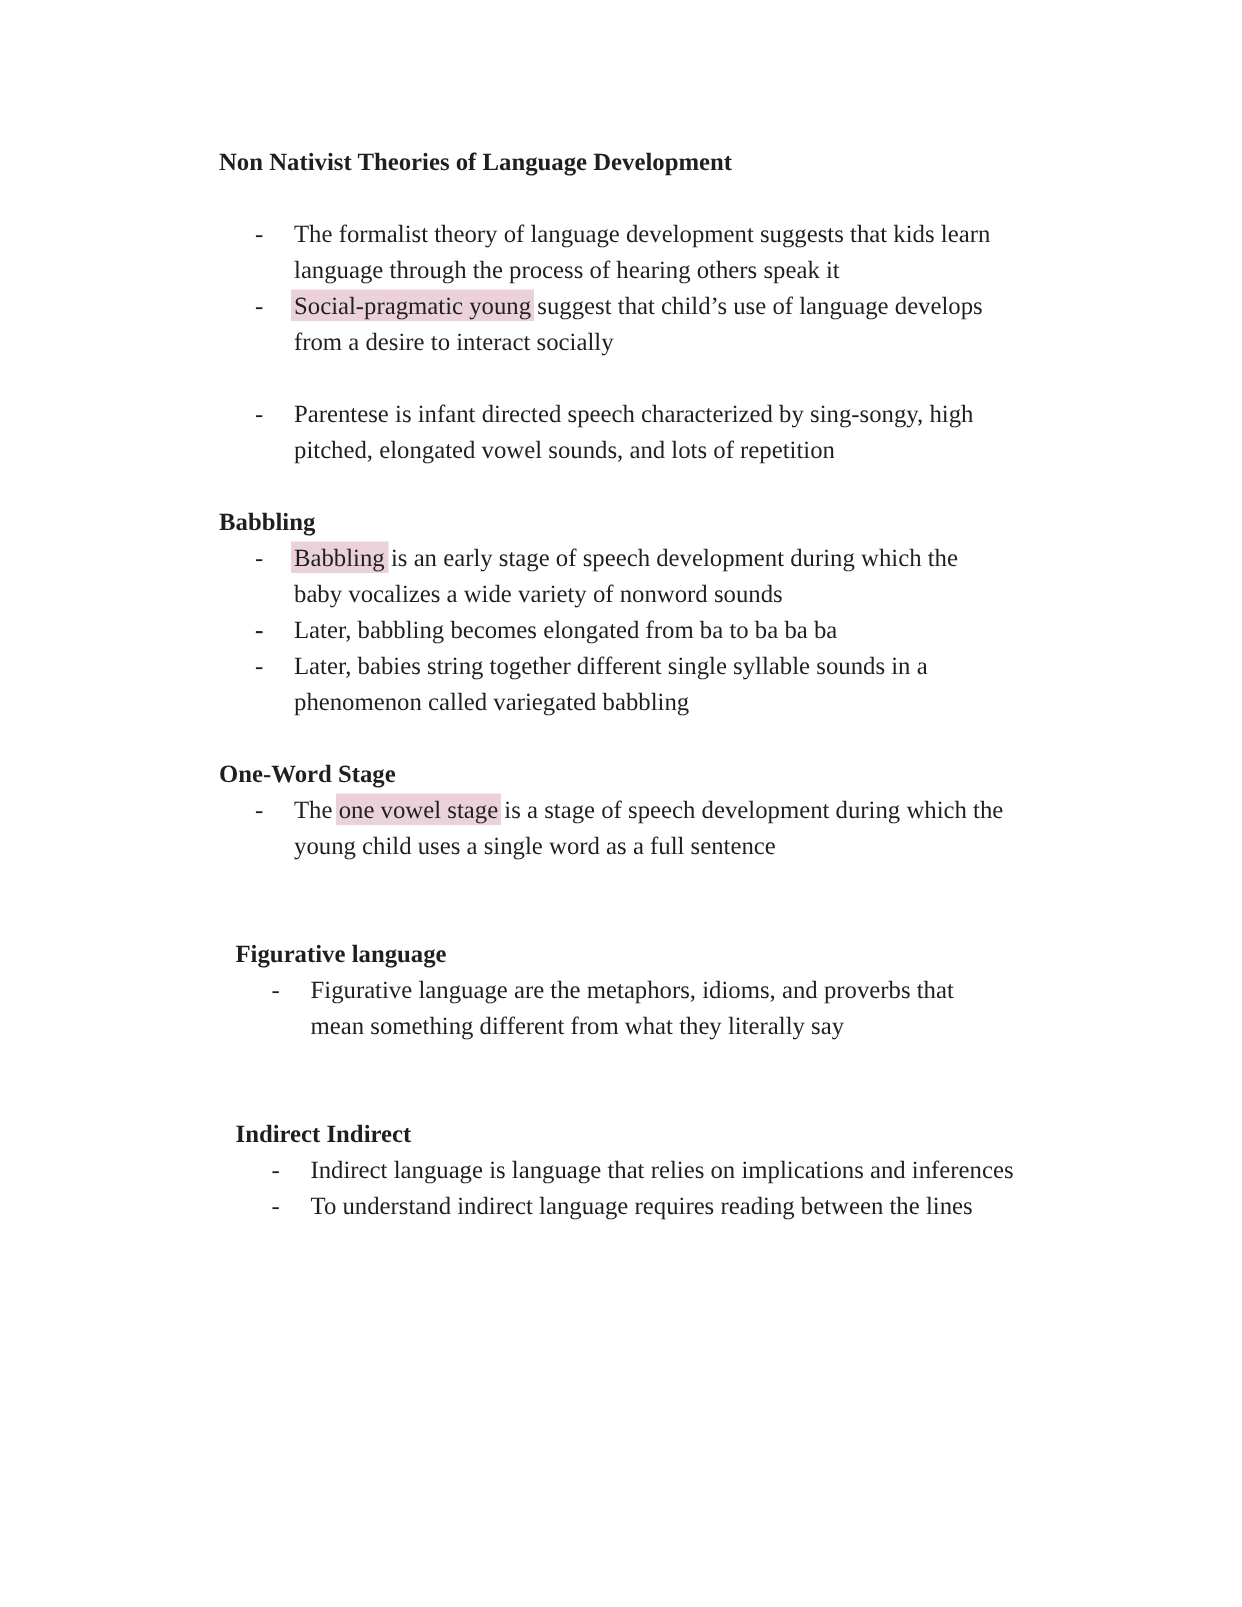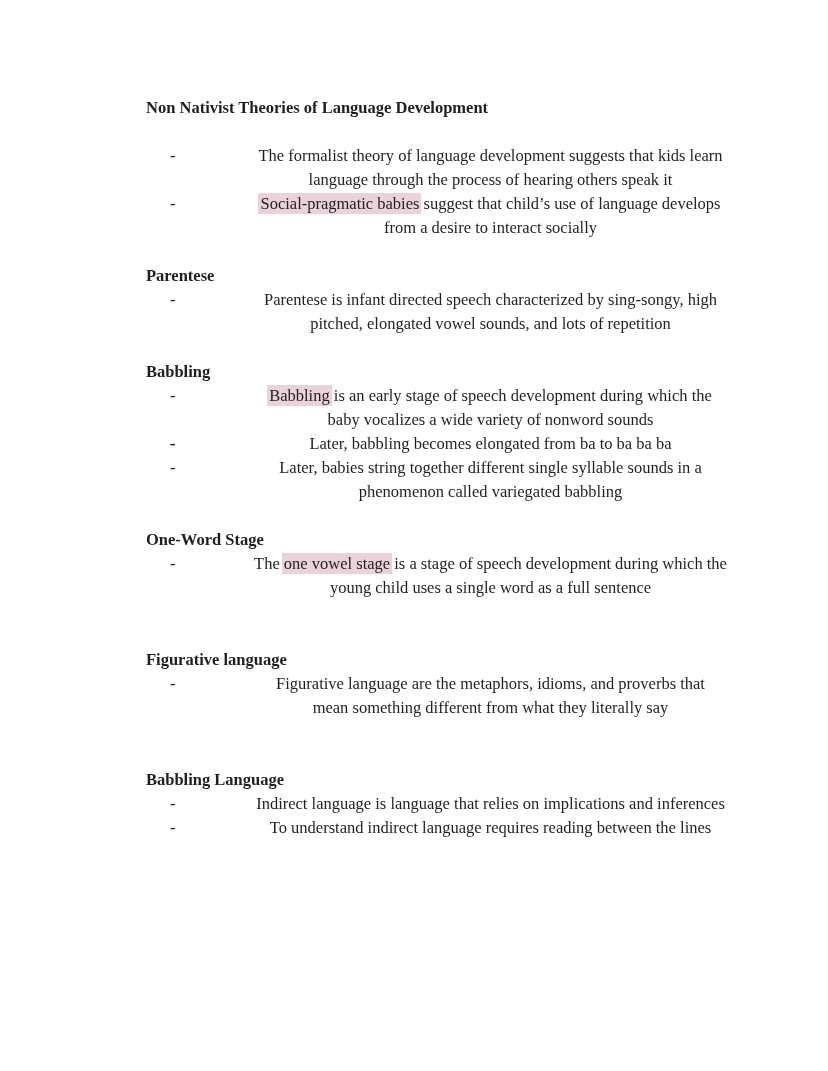--- a/index.html
+++ b/index.html
@@ -15,21 +15,21 @@
     box-sizing: border-box;
     padding: 96px 43px 0 146px;
     overflow: hidden;
     font-family: "Liberation Serif", "DejaVu Serif", serif;
     font-size: 16.5px;
     line-height: 24px;
     color: var(--text-color, #1f1f1f);
   }
   .section { margin-top: 24px; }
   .section.first { margin-top: 0; }
-  .section.gap2 { margin-top: 48px; }
+  .section.gap2 { margin-top: 48px; margin-left: 11px; }
   .heading {
     font-size: 16.5px;
     font-weight: bold;
     margin: 0;
     line-height: 24px;
   }
   ul.bullets {
     list-style: none;
     margin: 0;
     padding: 0;
@@ -37,21 +37,21 @@
   ul.bullets.space-before { margin-top: 24px; }
   li.bullet {
     position: relative;
     padding-left: 50px;
   }
   .dash {
     position: absolute;
     left: 24px;
     top: 0;
   }
-  .line { display: block; white-space: nowrap; text-align: center; }
+  .line { display: block; white-space: nowrap; }
   .hl {
     background: var(--hl-color, #ead1dc);
     padding: 1px 2px;
     margin: -1px -2px;
   }
 </style>
 </head>
 <body>
 
 <div class="page">
@@ -59,28 +59,27 @@
   <div class="section first">
     <h2 class="heading">Non Nativist Theories of Language Development</h2>
     <ul class="bullets space-before">
       <li class="bullet">
         <span class="dash">-</span>
         <span class="line"><span>The formalist theory of language development suggests that kids learn</span></span>
         <span class="line"><span>language through the process of hearing others speak it</span></span>
       </li>
       <li class="bullet">
         <span class="dash">-</span>
-        <span class="line"><span class="hl">Social-pragmatic babies</span><span> suggest that child’s use of language develops</span></span>
+        <span class="line"><span class="hl">Social-pragmatic young</span><span> suggest that child’s use of language develops</span></span>
         <span class="line"><span>from a desire to interact socially</span></span>
       </li>
     </ul>
   </div>
 
   <div class="section">
-    <h2 class="heading">Parentese</h2>
     <ul class="bullets">
       <li class="bullet">
         <span class="dash">-</span>
         <span class="line"><span>Parentese is infant directed speech characterized by sing-songy, high</span></span>
         <span class="line"><span>pitched, elongated vowel sounds, and lots of repetition</span></span>
       </li>
     </ul>
   </div>
 
   <div class="section">
@@ -122,21 +121,21 @@
     <ul class="bullets">
       <li class="bullet">
         <span class="dash">-</span>
         <span class="line"><span>Figurative language are the metaphors, idioms, and proverbs that</span></span>
         <span class="line"><span>mean something different from what they literally say</span></span>
       </li>
     </ul>
   </div>
 
   <div class="section gap2">
-    <h2 class="heading">Babbling Language</h2>
+    <h2 class="heading">Indirect Indirect</h2>
     <ul class="bullets">
       <li class="bullet">
         <span class="dash">-</span>
         <span class="line"><span>Indirect language is language that relies on implications and inferences</span></span>
       </li>
       <li class="bullet">
         <span class="dash">-</span>
         <span class="line"><span>To understand indirect language requires reading between the lines</span></span>
       </li>
     </ul>

